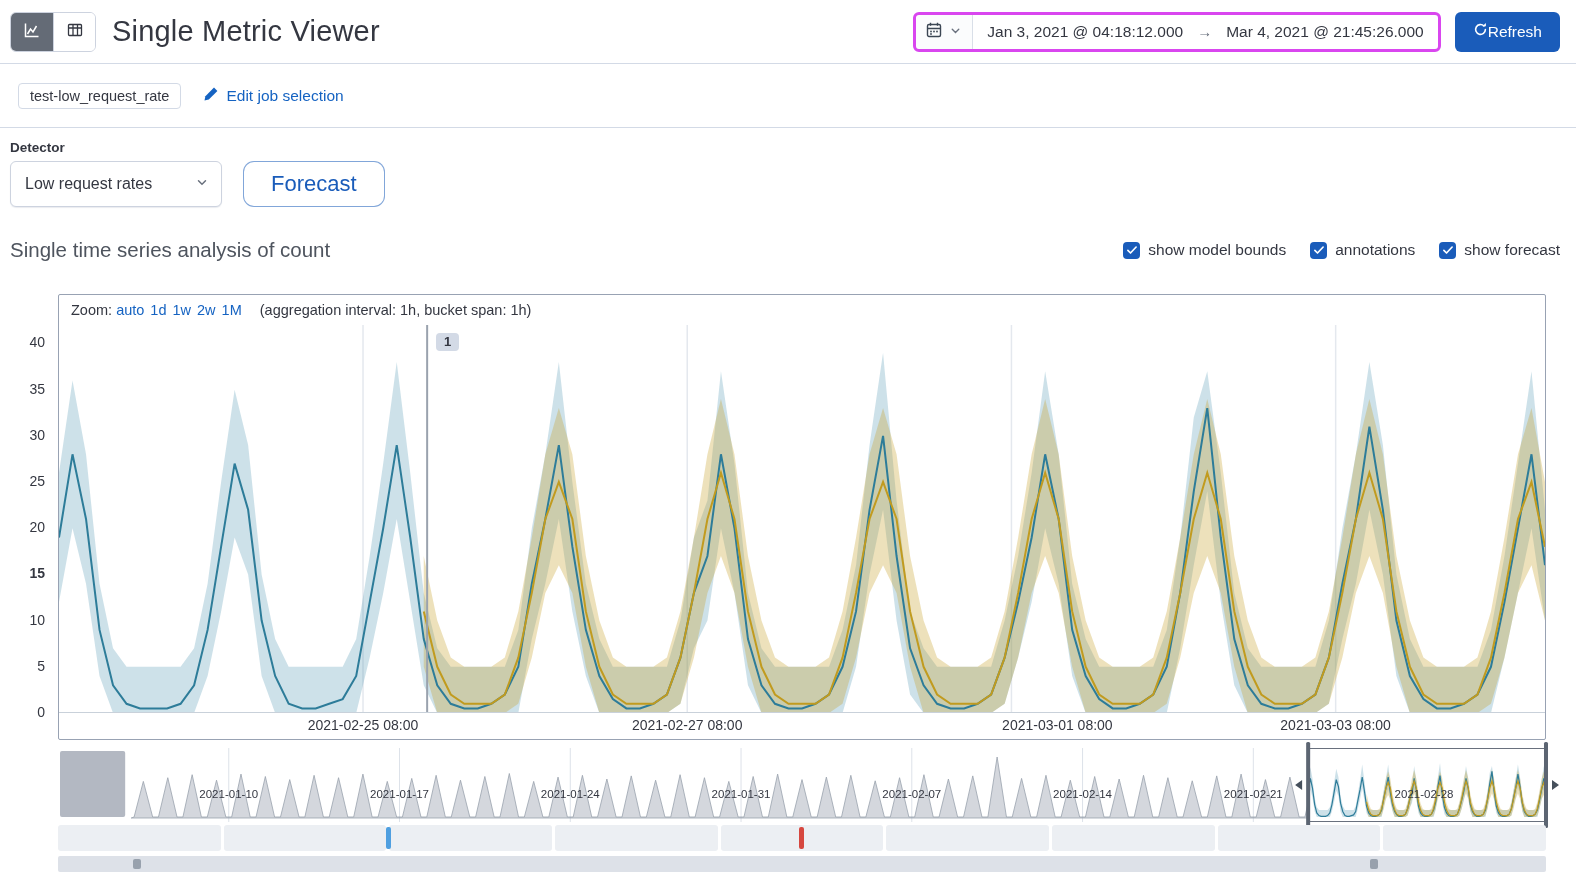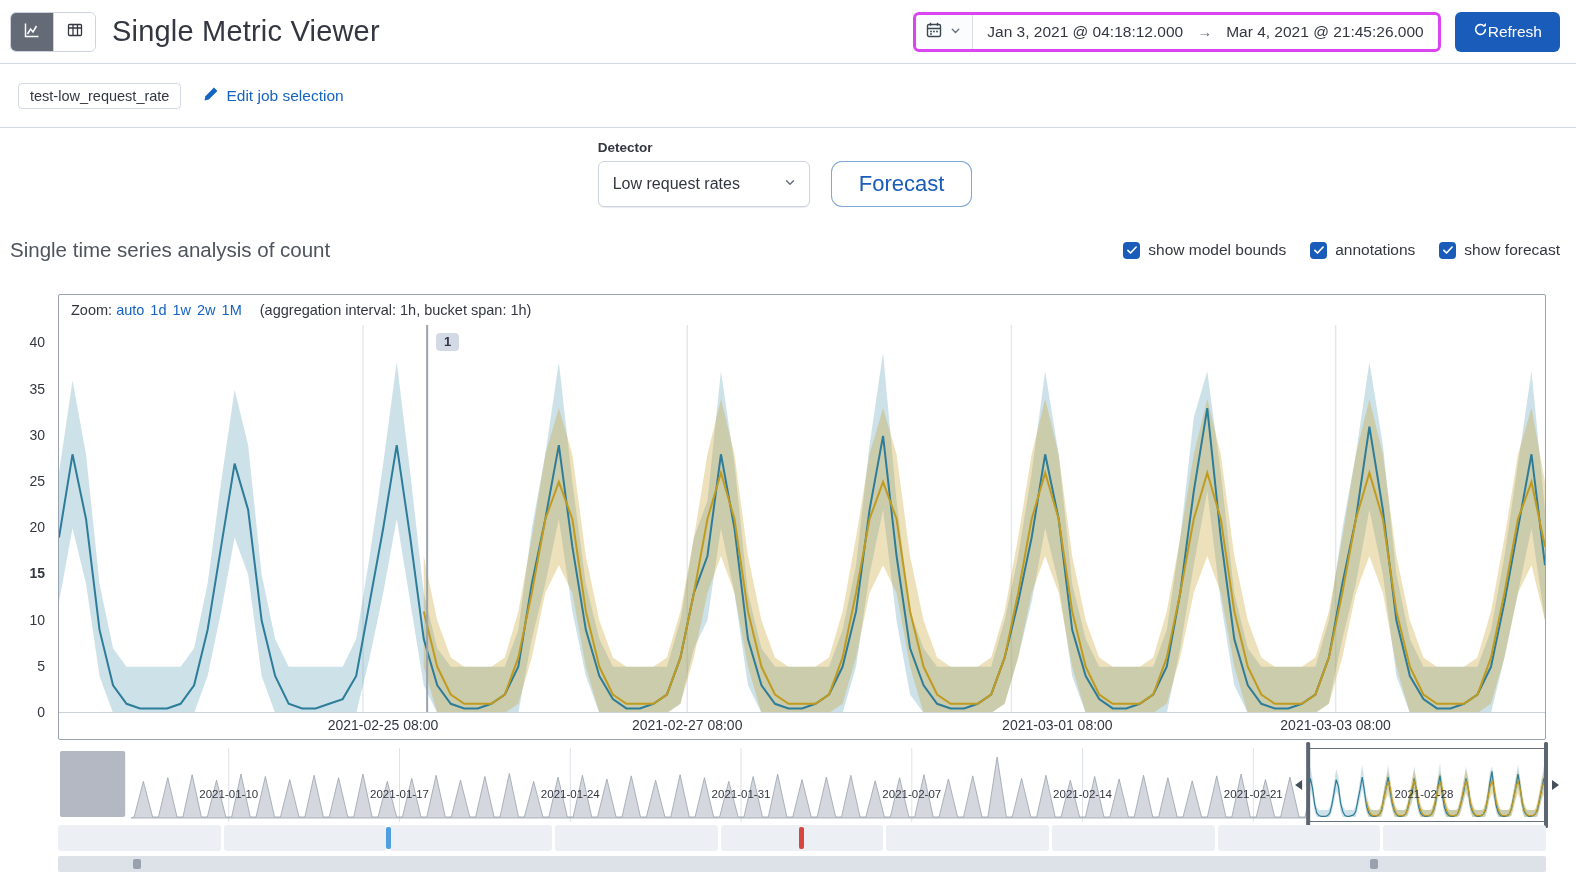--- a/index.html
+++ b/index.html
@@ -31,21 +31,21 @@
                  font-size:15.5px; font-weight:500; cursor:pointer; font-family:inherit; }
 
   
   .job-row { display:flex; align-items:center; gap:16px; height:64px; padding:0 18px;
              border-bottom:1px solid #d3dae6; }
   .job-badge { border:1px solid #d3dae6; border-radius:4px; padding:4px 11px; font-size:14.5px; }
   .edit-link { display:flex; align-items:center; gap:7px; color:#1563c2; font-size:15.5px;
                background:none; border:none; cursor:pointer; font-family:inherit; }
 
   
-  .detector-row { display:flex; justify-content:center; align-items:flex-end;
+  .detector-row { display:flex; justify-content:flex-start; align-items:flex-end;
                   padding:12px 16px 0 10px;gap:21px; }
   .detector-label { font-size:13.5px; font-weight:700; margin-bottom:6px; }
   .detector-select { width:212px; height:46px; border:1px solid #cdd3df; border-radius:6px;
                      background:#fff; display:flex; align-items:center; justify-content:space-between;
                      padding:0 12px 0 14px; font-size:16px; cursor:pointer; box-shadow:0 1px 1px rgba(152,162,179,0.2); }
   .forecast-btn { height:46px; padding:0 27px; border:1px solid rgba(26,92,186,0.55); border-radius:11px;
                   background:#fff; color:#1a5cba; font-size:22px; font-weight:500; cursor:pointer;
                   font-family:inherit; }
 
   
@@ -230,21 +230,21 @@
             <path d="M0.0,147.8 L13.5,55.4 L27.0,129.3 L40.5,258.7 L54.0,323.3 L67.5,341.8 L81.0,341.8 L94.5,341.8 L108.0,341.8 L121.5,341.8 L135.0,323.3 L148.5,258.7 L162.0,157.0 L175.5,64.7 L189.0,120.1 L202.5,249.4 L216.0,314.1 L229.5,341.8 L243.0,341.8 L256.5,341.8 L270.0,341.8 L283.5,341.8 L297.0,314.1 L310.5,231.0 L324.0,138.6 L337.5,37.0 L351.0,147.8 L364.5,267.9 L378.0,323.3 L391.5,341.8 L405.0,341.8 L418.5,341.8 L432.0,341.8 L445.5,341.8 L459.0,304.9 L472.5,203.2 L486.0,129.3 L499.5,37.0 L513.0,157.0 L526.5,258.7 L540.0,314.1 L553.5,341.8 L567.0,341.8 L580.5,341.8 L594.0,341.8 L607.5,341.8 L621.0,295.6 L634.5,212.5 L648.0,175.5 L661.5,46.2 L675.0,138.6 L688.5,267.9 L702.0,323.3 L715.5,341.8 L729.0,341.8 L742.5,341.8 L756.0,341.8 L769.5,341.8 L783.0,304.9 L796.5,240.2 L810.0,120.1 L823.5,27.7 L837.0,175.5 L850.5,286.4 L864.0,323.3 L877.5,341.8 L891.0,341.8 L904.5,341.8 L918.0,341.8 L931.5,341.8 L945.0,295.6 L958.5,231.0 L972.0,147.8 L985.5,46.2 L999.0,129.3 L1012.5,258.7 L1026.0,314.1 L1039.5,341.8 L1053.0,341.8 L1066.5,341.8 L1080.0,341.8 L1093.5,341.8 L1107.0,304.9 L1120.5,212.5 L1134.0,92.4 L1147.5,46.2 L1161.0,147.8 L1174.5,267.9 L1188.0,323.3 L1201.5,341.8 L1215.0,341.8 L1228.5,341.8 L1242.0,341.8 L1255.5,341.8 L1269.0,295.6 L1282.5,203.2 L1296.0,129.3 L1309.5,37.0 L1323.0,120.1 L1336.5,249.4 L1350.0,314.1 L1363.5,341.8 L1377.0,341.8 L1390.5,341.8 L1404.0,341.8 L1417.5,341.8 L1431.0,304.9 L1444.5,231.0 L1458.0,138.6 L1471.5,46.2 L1485.0,184.8 L1485.0,295.6 L1471.5,203.2 L1458.0,267.9 L1444.5,332.6 L1431.0,388.0 L1417.5,388.0 L1404.0,388.0 L1390.5,388.0 L1377.0,388.0 L1363.5,388.0 L1350.0,388.0 L1336.5,351.0 L1323.0,249.4 L1309.5,184.8 L1296.0,258.7 L1282.5,314.1 L1269.0,378.8 L1255.5,388.0 L1242.0,388.0 L1228.5,388.0 L1215.0,388.0 L1201.5,388.0 L1188.0,388.0 L1174.5,360.3 L1161.0,277.1 L1147.5,166.3 L1134.0,240.2 L1120.5,323.3 L1107.0,388.0 L1093.5,388.0 L1080.0,388.0 L1066.5,388.0 L1053.0,388.0 L1039.5,388.0 L1026.0,388.0 L1012.5,351.0 L999.0,258.7 L985.5,203.2 L972.0,277.1 L958.5,332.6 L945.0,378.8 L931.5,388.0 L918.0,388.0 L904.5,388.0 L891.0,388.0 L877.5,388.0 L864.0,388.0 L850.5,369.5 L837.0,295.6 L823.5,184.8 L810.0,249.4 L796.5,341.8 L783.0,388.0 L769.5,388.0 L756.0,388.0 L742.5,388.0 L729.0,388.0 L715.5,388.0 L702.0,388.0 L688.5,360.3 L675.0,267.9 L661.5,203.2 L648.0,295.6 L634.5,323.3 L621.0,378.8 L607.5,388.0 L594.0,388.0 L580.5,388.0 L567.0,388.0 L553.5,388.0 L540.0,388.0 L526.5,351.0 L513.0,286.4 L499.5,194.0 L486.0,258.7 L472.5,314.1 L459.0,388.0 L445.5,388.0 L432.0,388.0 L418.5,388.0 L405.0,388.0 L391.5,388.0 L378.0,388.0 L364.5,360.3 L351.0,277.1 L337.5,194.0 L324.0,267.9 L310.5,332.6 L297.0,388.0 L283.5,388.0 L270.0,388.0 L256.5,388.0 L243.0,388.0 L229.5,388.0 L216.0,388.0 L202.5,351.0 L189.0,249.4 L175.5,212.5 L162.0,286.4 L148.5,351.0 L135.0,388.0 L121.5,388.0 L108.0,388.0 L94.5,388.0 L81.0,388.0 L67.5,388.0 L54.0,388.0 L40.5,351.0 L27.0,258.7 L13.5,203.2 L0.0,277.1 Z" fill="rgba(77,149,177,0.28)"></path>
             <path d="M364.5,231.0 L378.0,295.6 L391.5,332.6 L405.0,341.8 L418.5,341.8 L432.0,341.8 L445.5,332.6 L459.0,286.4 L472.5,212.5 L486.0,129.3 L499.5,83.1 L513.0,129.3 L526.5,231.0 L540.0,295.6 L553.5,332.6 L567.0,341.8 L580.5,341.8 L594.0,341.8 L607.5,332.6 L621.0,286.4 L634.5,212.5 L648.0,129.3 L661.5,73.9 L675.0,129.3 L688.5,231.0 L702.0,295.6 L715.5,332.6 L729.0,341.8 L742.5,341.8 L756.0,341.8 L769.5,332.6 L783.0,286.4 L796.5,212.5 L810.0,129.3 L823.5,83.1 L837.0,129.3 L850.5,231.0 L864.0,295.6 L877.5,332.6 L891.0,341.8 L904.5,341.8 L918.0,341.8 L931.5,332.6 L945.0,286.4 L958.5,212.5 L972.0,129.3 L985.5,73.9 L999.0,129.3 L1012.5,231.0 L1026.0,295.6 L1039.5,332.6 L1053.0,341.8 L1066.5,341.8 L1080.0,341.8 L1093.5,332.6 L1107.0,286.4 L1120.5,212.5 L1134.0,129.3 L1147.5,73.9 L1161.0,129.3 L1174.5,231.0 L1188.0,295.6 L1201.5,332.6 L1215.0,341.8 L1228.5,341.8 L1242.0,341.8 L1255.5,332.6 L1269.0,286.4 L1282.5,212.5 L1296.0,129.3 L1309.5,73.9 L1323.0,129.3 L1336.5,231.0 L1350.0,295.6 L1363.5,332.6 L1377.0,341.8 L1390.5,341.8 L1404.0,341.8 L1417.5,332.6 L1431.0,286.4 L1444.5,212.5 L1458.0,129.3 L1471.5,83.1 L1485.0,157.0 L1485.0,295.6 L1471.5,240.2 L1458.0,267.9 L1444.5,332.6 L1431.0,378.8 L1417.5,388.0 L1404.0,388.0 L1390.5,388.0 L1377.0,388.0 L1363.5,388.0 L1350.0,388.0 L1336.5,341.8 L1323.0,267.9 L1309.5,231.0 L1296.0,267.9 L1282.5,332.6 L1269.0,378.8 L1255.5,388.0 L1242.0,388.0 L1228.5,388.0 L1215.0,388.0 L1201.5,388.0 L1188.0,388.0 L1174.5,341.8 L1161.0,267.9 L1147.5,231.0 L1134.0,267.9 L1120.5,332.6 L1107.0,378.8 L1093.5,388.0 L1080.0,388.0 L1066.5,388.0 L1053.0,388.0 L1039.5,388.0 L1026.0,388.0 L1012.5,341.8 L999.0,267.9 L985.5,231.0 L972.0,267.9 L958.5,332.6 L945.0,378.8 L931.5,388.0 L918.0,388.0 L904.5,388.0 L891.0,388.0 L877.5,388.0 L864.0,388.0 L850.5,341.8 L837.0,267.9 L823.5,240.2 L810.0,267.9 L796.5,332.6 L783.0,378.8 L769.5,388.0 L756.0,388.0 L742.5,388.0 L729.0,388.0 L715.5,388.0 L702.0,388.0 L688.5,341.8 L675.0,267.9 L661.5,231.0 L648.0,267.9 L634.5,332.6 L621.0,378.8 L607.5,388.0 L594.0,388.0 L580.5,388.0 L567.0,388.0 L553.5,388.0 L540.0,388.0 L526.5,341.8 L513.0,267.9 L499.5,240.2 L486.0,267.9 L472.5,332.6 L459.0,378.8 L445.5,388.0 L432.0,388.0 L418.5,388.0 L405.0,388.0 L391.5,388.0 L378.0,388.0 L364.5,341.8 Z" fill="rgba(198,162,43,0.32)"></path>
             <path d="M0.0,212.5 L13.5,129.3 L27.0,194.0 L40.5,304.9 L54.0,360.3 L67.5,378.8 L81.0,383.4 L94.5,383.4 L108.0,383.4 L121.5,378.8 L135.0,360.3 L148.5,304.9 L162.0,221.7 L175.5,138.6 L189.0,184.8 L202.5,295.6 L216.0,351.0 L229.5,378.8 L243.0,383.4 L256.5,383.4 L270.0,378.8 L283.5,374.1 L297.0,351.0 L310.5,277.1 L324.0,203.2 L337.5,120.1 L351.0,212.5 L364.5,314.1 L378.0,360.3 L391.5,378.8 L405.0,383.4 L418.5,383.4 L432.0,378.8 L445.5,369.5 L459.0,341.8 L472.5,258.7 L486.0,194.0 L499.5,120.1 L513.0,221.7 L526.5,304.9 L540.0,351.0 L553.5,374.1 L567.0,383.4 L580.5,383.4 L594.0,378.8 L607.5,369.5 L621.0,332.6 L634.5,267.9 L648.0,231.0 L661.5,129.3 L675.0,203.2 L688.5,314.1 L702.0,360.3 L715.5,378.8 L729.0,383.4 L742.5,383.4 L756.0,378.8 L769.5,369.5 L783.0,341.8 L796.5,286.4 L810.0,184.8 L823.5,110.9 L837.0,231.0 L850.5,323.3 L864.0,360.3 L877.5,378.8 L891.0,383.4 L904.5,383.4 L918.0,378.8 L931.5,369.5 L945.0,332.6 L958.5,277.1 L972.0,212.5 L985.5,129.3 L999.0,194.0 L1012.5,304.9 L1026.0,351.0 L1039.5,374.1 L1053.0,383.4 L1066.5,383.4 L1080.0,378.8 L1093.5,369.5 L1107.0,341.8 L1120.5,267.9 L1134.0,166.3 L1147.5,83.1 L1161.0,212.5 L1174.5,314.1 L1188.0,360.3 L1201.5,378.8 L1215.0,383.4 L1228.5,383.4 L1242.0,378.8 L1255.5,369.5 L1269.0,332.6 L1282.5,258.7 L1296.0,194.0 L1309.5,101.6 L1323.0,184.8 L1336.5,295.6 L1350.0,351.0 L1363.5,374.1 L1377.0,383.4 L1390.5,383.4 L1404.0,378.8 L1417.5,369.5 L1431.0,341.8 L1444.5,277.1 L1458.0,203.2 L1471.5,129.3 L1485.0,240.2" fill="none" stroke="#2d7c99" stroke-width="2"></path>
             <path d="M364.5,286.4 L378.0,341.8 L391.5,369.5 L405.0,378.8 L418.5,378.8 L432.0,378.8 L445.5,369.5 L459.0,332.6 L472.5,267.9 L486.0,194.0 L499.5,157.0 L513.0,194.0 L526.5,286.4 L540.0,341.8 L553.5,369.5 L567.0,378.8 L580.5,378.8 L594.0,378.8 L607.5,369.5 L621.0,332.6 L634.5,267.9 L648.0,194.0 L661.5,147.8 L675.0,194.0 L688.5,286.4 L702.0,341.8 L715.5,369.5 L729.0,378.8 L742.5,378.8 L756.0,378.8 L769.5,369.5 L783.0,332.6 L796.5,267.9 L810.0,194.0 L823.5,157.0 L837.0,194.0 L850.5,286.4 L864.0,341.8 L877.5,369.5 L891.0,378.8 L904.5,378.8 L918.0,378.8 L931.5,369.5 L945.0,332.6 L958.5,267.9 L972.0,194.0 L985.5,147.8 L999.0,194.0 L1012.5,286.4 L1026.0,341.8 L1039.5,369.5 L1053.0,378.8 L1066.5,378.8 L1080.0,378.8 L1093.5,369.5 L1107.0,332.6 L1120.5,267.9 L1134.0,194.0 L1147.5,147.8 L1161.0,194.0 L1174.5,286.4 L1188.0,341.8 L1201.5,369.5 L1215.0,378.8 L1228.5,378.8 L1242.0,378.8 L1255.5,369.5 L1269.0,332.6 L1282.5,267.9 L1296.0,194.0 L1309.5,147.8 L1323.0,194.0 L1336.5,286.4 L1350.0,341.8 L1363.5,369.5 L1377.0,378.8 L1390.5,378.8 L1404.0,378.8 L1417.5,369.5 L1431.0,332.6 L1444.5,267.9 L1458.0,194.0 L1471.5,157.0 L1485.0,221.7" fill="none" stroke="#c19b1f" stroke-width="2"></path>
             <line x1="367.9" y1="0" x2="367.9" y2="388" stroke="#9aa2ae" stroke-width="2"></line>
             <line x1="0" y1="387.5" x2="1485" y2="387.5" stroke="#c9d1da"></line>
           </svg>
         <div class="annot-badge" id="annot-badge" style="left: 24.7727%;">1</div>
       </div>
       <div class="x-labels" id="x-labels">
-          <span style="left: 20.4545%; margin-left: 20px;">2021-02-25 08:00</span>
+          <span style="left: 20.4545%;">2021-02-25 08:00</span>
           <span style="left: 42.2727%;">2021-02-27 08:00</span>
           <span style="left: 64.0909%; margin-left: 46px;">2021-03-01 08:00</span>
           <span style="left: 85.9091%;">2021-03-03 08:00</span>
         </div>
     </div>
 
     <div class="navigator">
       <svg id="nav-svg" viewBox="0 0 1484 74" preserveAspectRatio="none">
           <rect x="2" y="3" width="65.0" height="66" rx="2" fill="#b3b8c2"></rect>
           <line x1="170.3" y1="0" x2="170.3" y2="74" stroke="#dde2e9"></line>

